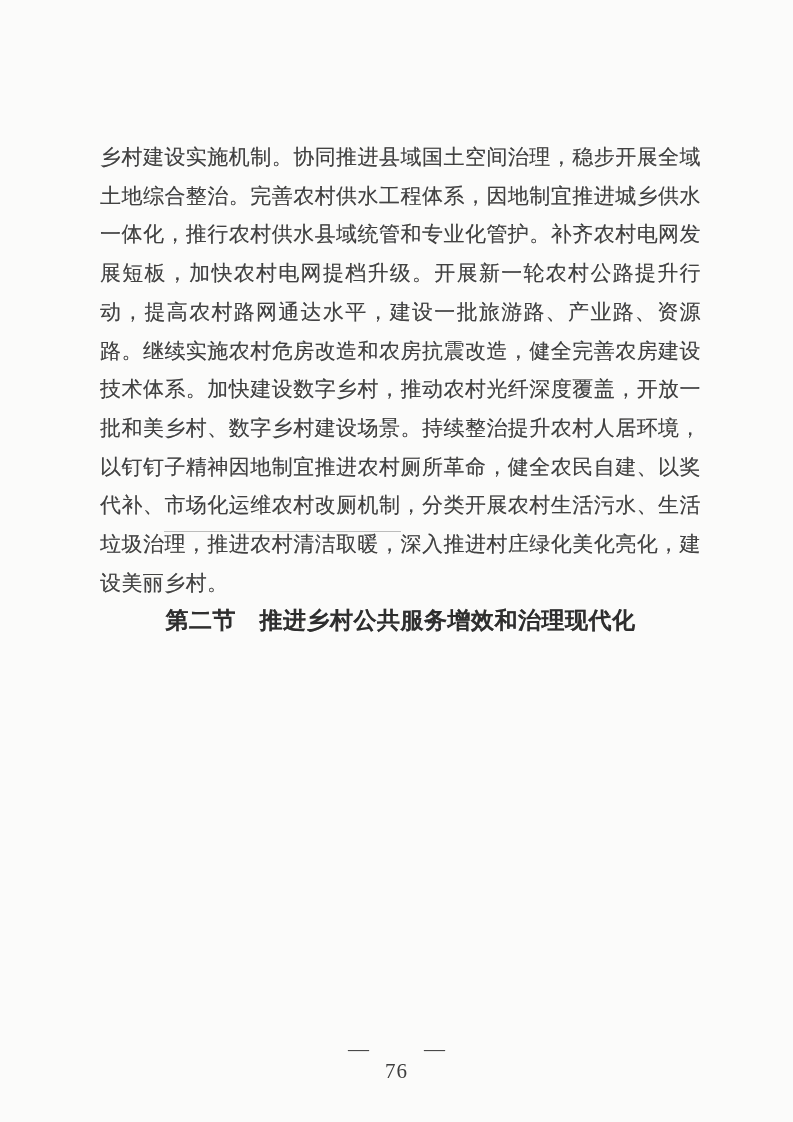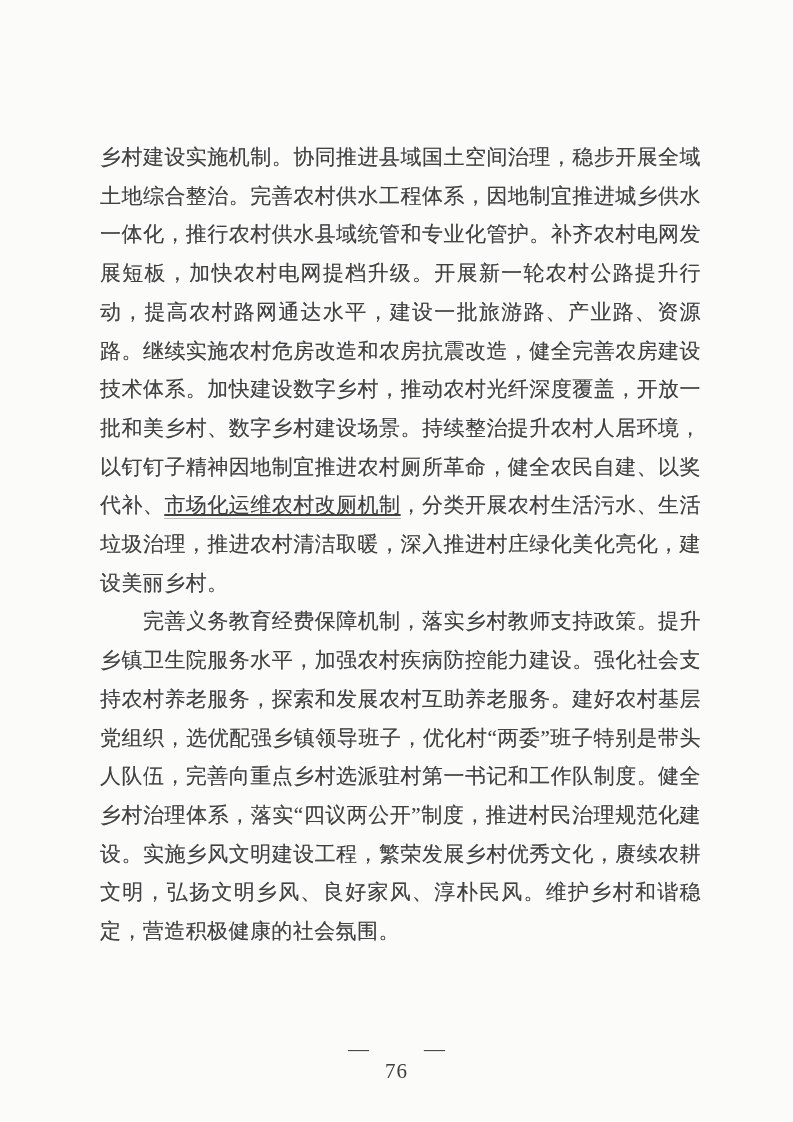--- a/index.html
+++ b/index.html
@@ -28,22 +28,21 @@
     letter-spacing: 0.42px;
     color: #424242;
     text-align: justify;
     text-shadow: 0 0 0.6px rgba(80,80,80,0.55);
   }
   .body-para.indent {
     text-indent: 43px;
   }
   .underline-artifact {
     border-bottom: 1px solid rgba(110,110,110,0.45);
-    padding-bottom: 1px;
-    text-decoration: underline;
+    padding-bottom: 14px;
   }
   .section-heading {
     margin: 0;
     font-size: 23px;
     font-weight: bold;
     line-height: 38.7px;
     letter-spacing: 0.5px;
     color: #2e2e2e;
     text-align: center;
     text-shadow: 0 0 0.5px rgba(40,40,40,0.5);
@@ -70,22 +69,22 @@
   }
 </style>
 </head>
 <body>
 
 <div class="page">
   <div class="content">
 
     <p class="body-para"><span>乡村建设实施机制。协同推进县域国土空间治理，稳步开展全域土地综合整治。完善农村供水工程体系，因地制宜推进城乡供水一体化，推行农村供水县域统管和专业化管护。补齐农村电网发展短板，加快农村电网提档升级。开展新一轮农村公路提升行动，提高农村路网通达水平，建设一批旅游路、产业路、资源路。继续实施农村危房改造和农房抗震改造，健全完善农房建设技术体系。加快建设数字乡村，推动农村光纤深度覆盖，开放一批和美乡村、数字乡村建设场景。持续整治提升农村人居环境，以钉钉子精神因地制宜推进农村厕所革命，健全农民自建、以奖代补、</span><span class="underline-artifact">市场化运维农村改厕机制</span><span>，分类开展农村生活污水、生活垃圾治理，推进农村清洁取暖，深入推进村庄绿化美化亮化，建设美丽乡村。</span></p>
 
+    <h2 class="section-heading">第二节　推进乡村公共服务增效和治理现代化</h2>
 
-    <p class="body-para indent">完善义务教育经费保障机制，落实乡村教师支持政策。提升乡镇卫生院服务水平，加强农村疾病防控能力建设。强化社会支持农村养老服务，探索和发展农村互助养老服务。建好农村基层党组织，选优配强乡镇领导班子，优化村“两委”班子特别是带头人队伍，完善向重点乡村选派驻村第一书记和工作队制度。健全乡村治理体系，落实“四议两公开”制度，推进村民治理规范化建设。实施乡风文明建设工程，繁荣发展乡村优秀文化，赓续农耕文明，弘扬文明乡风、良好家风、淳朴民风。维护乡村和谐稳定，营造积极健康的社会氛围。</p>
 
   </div>
 
   <div class="page-footer">
     <span class="dash">—</span>
     <span class="page-number">76</span>
     <span class="dash">—</span>
   </div>
 </div>
 

